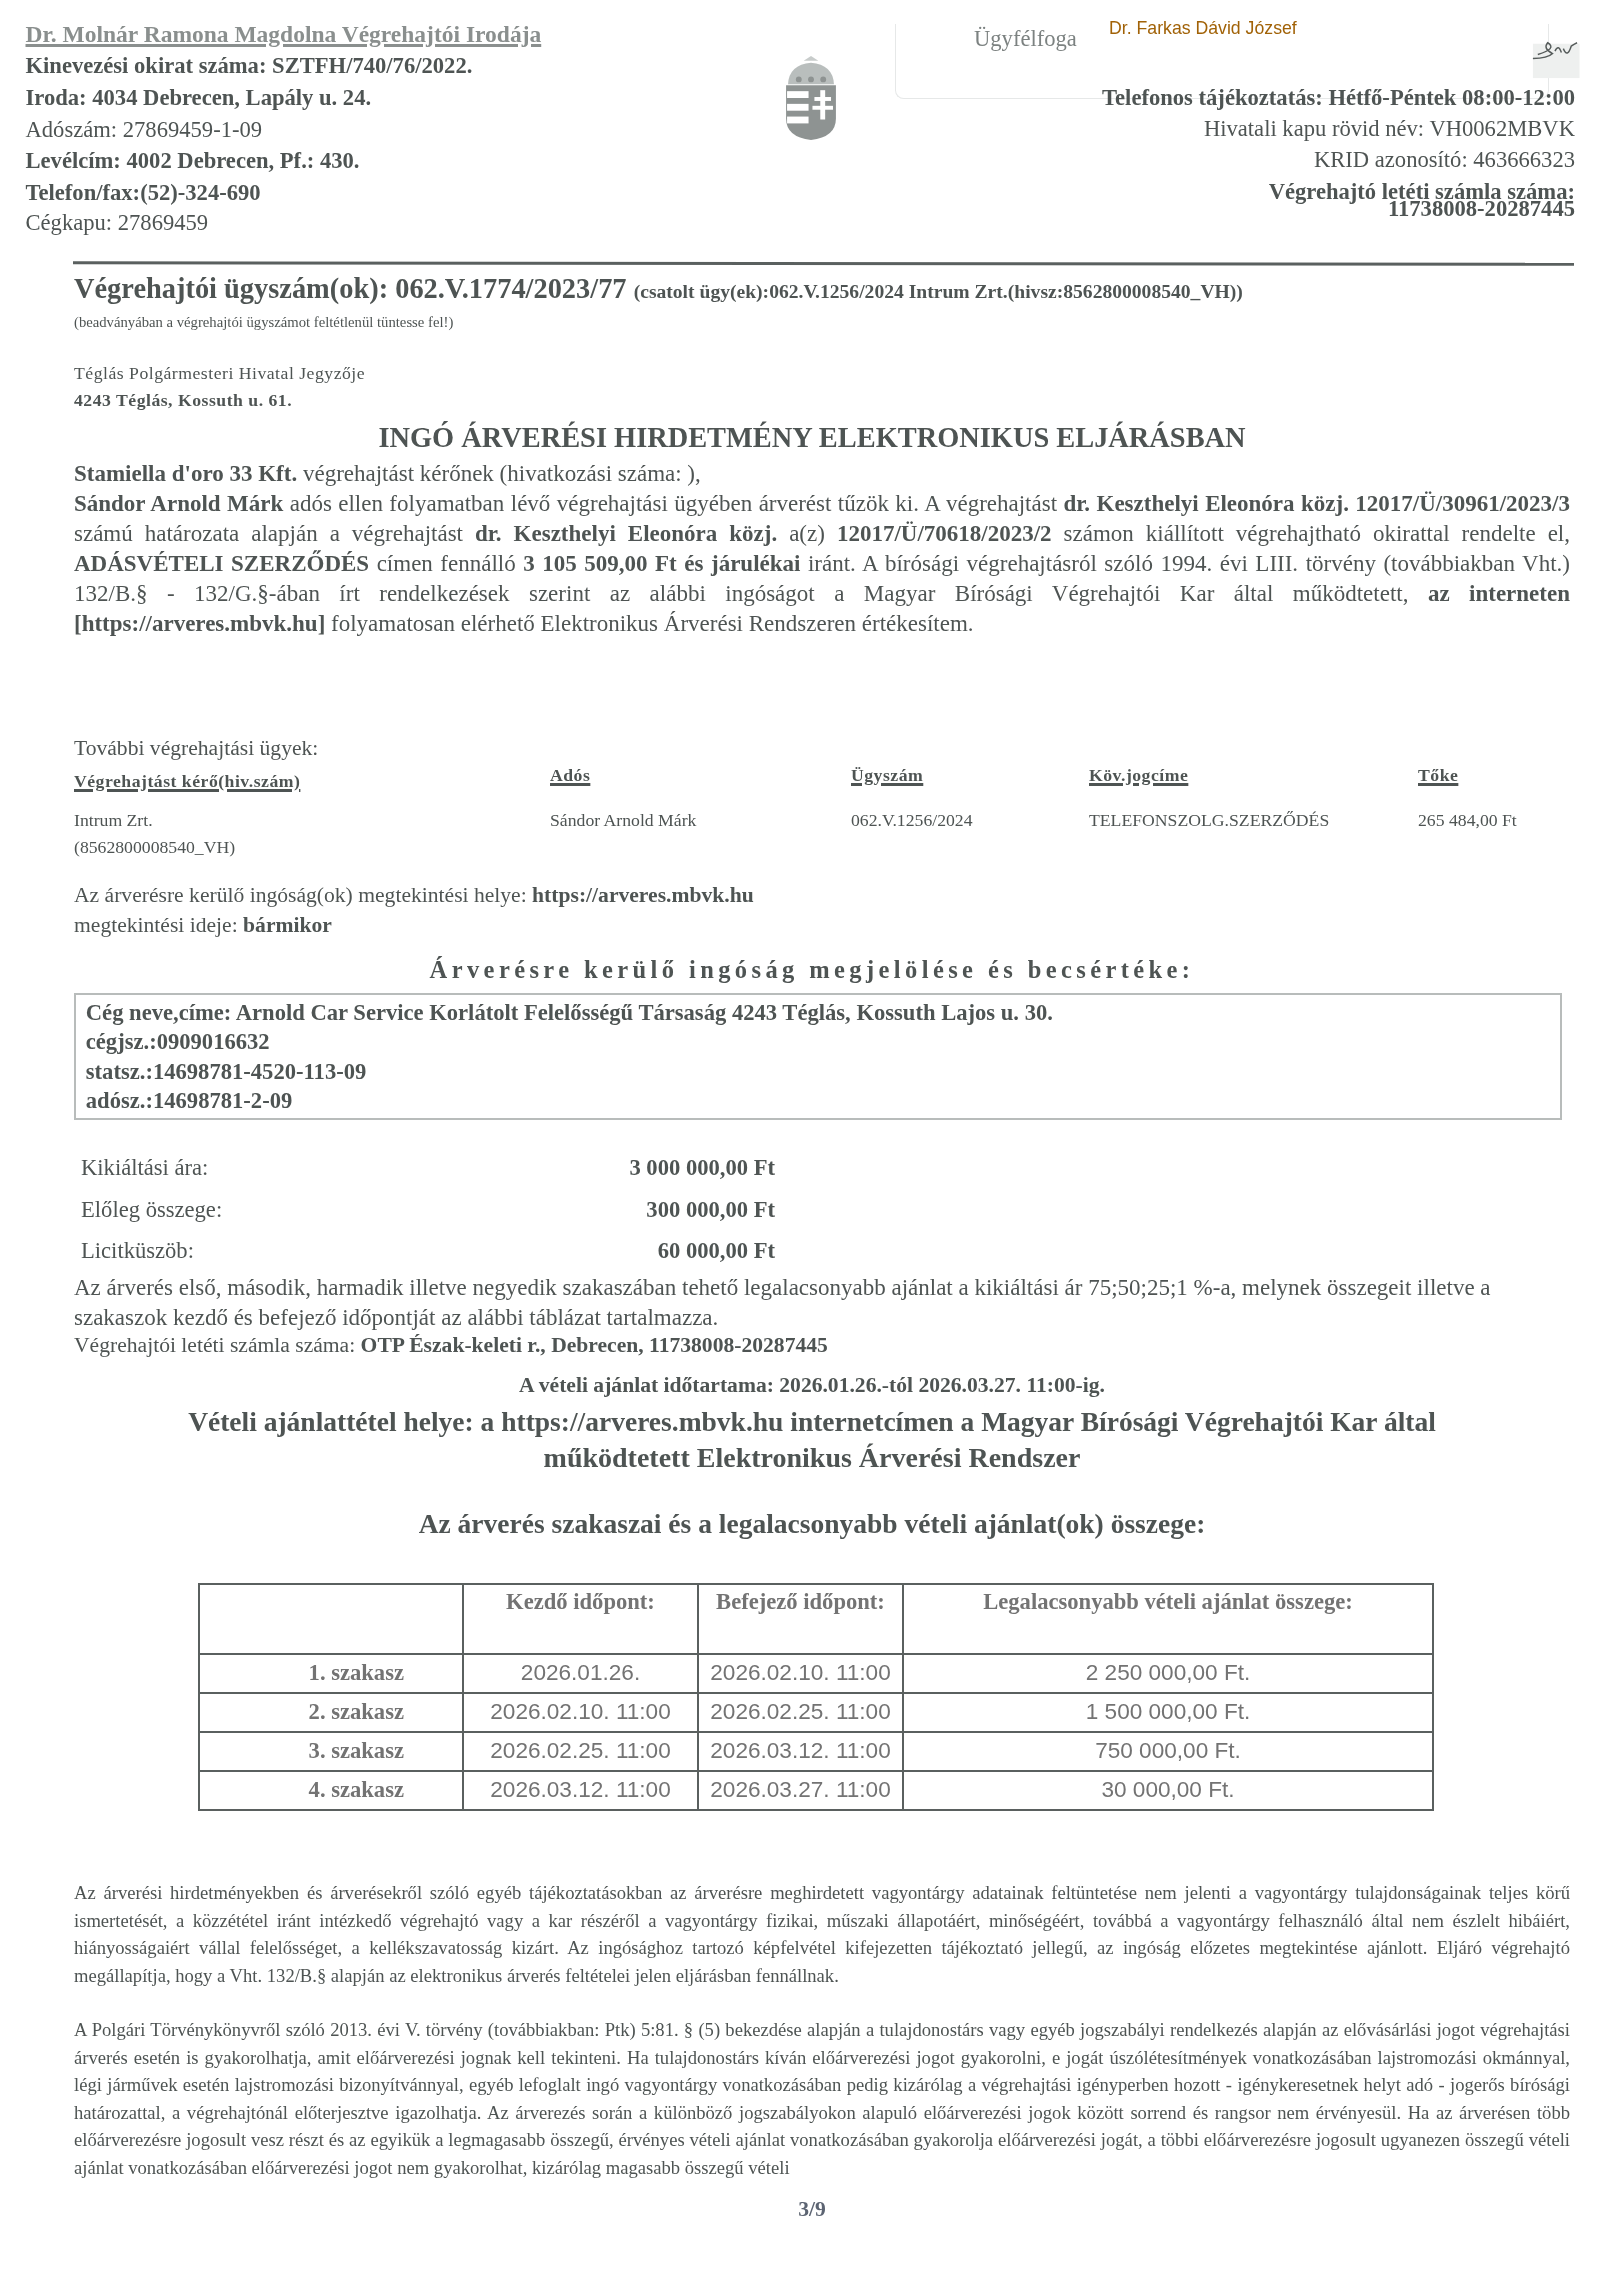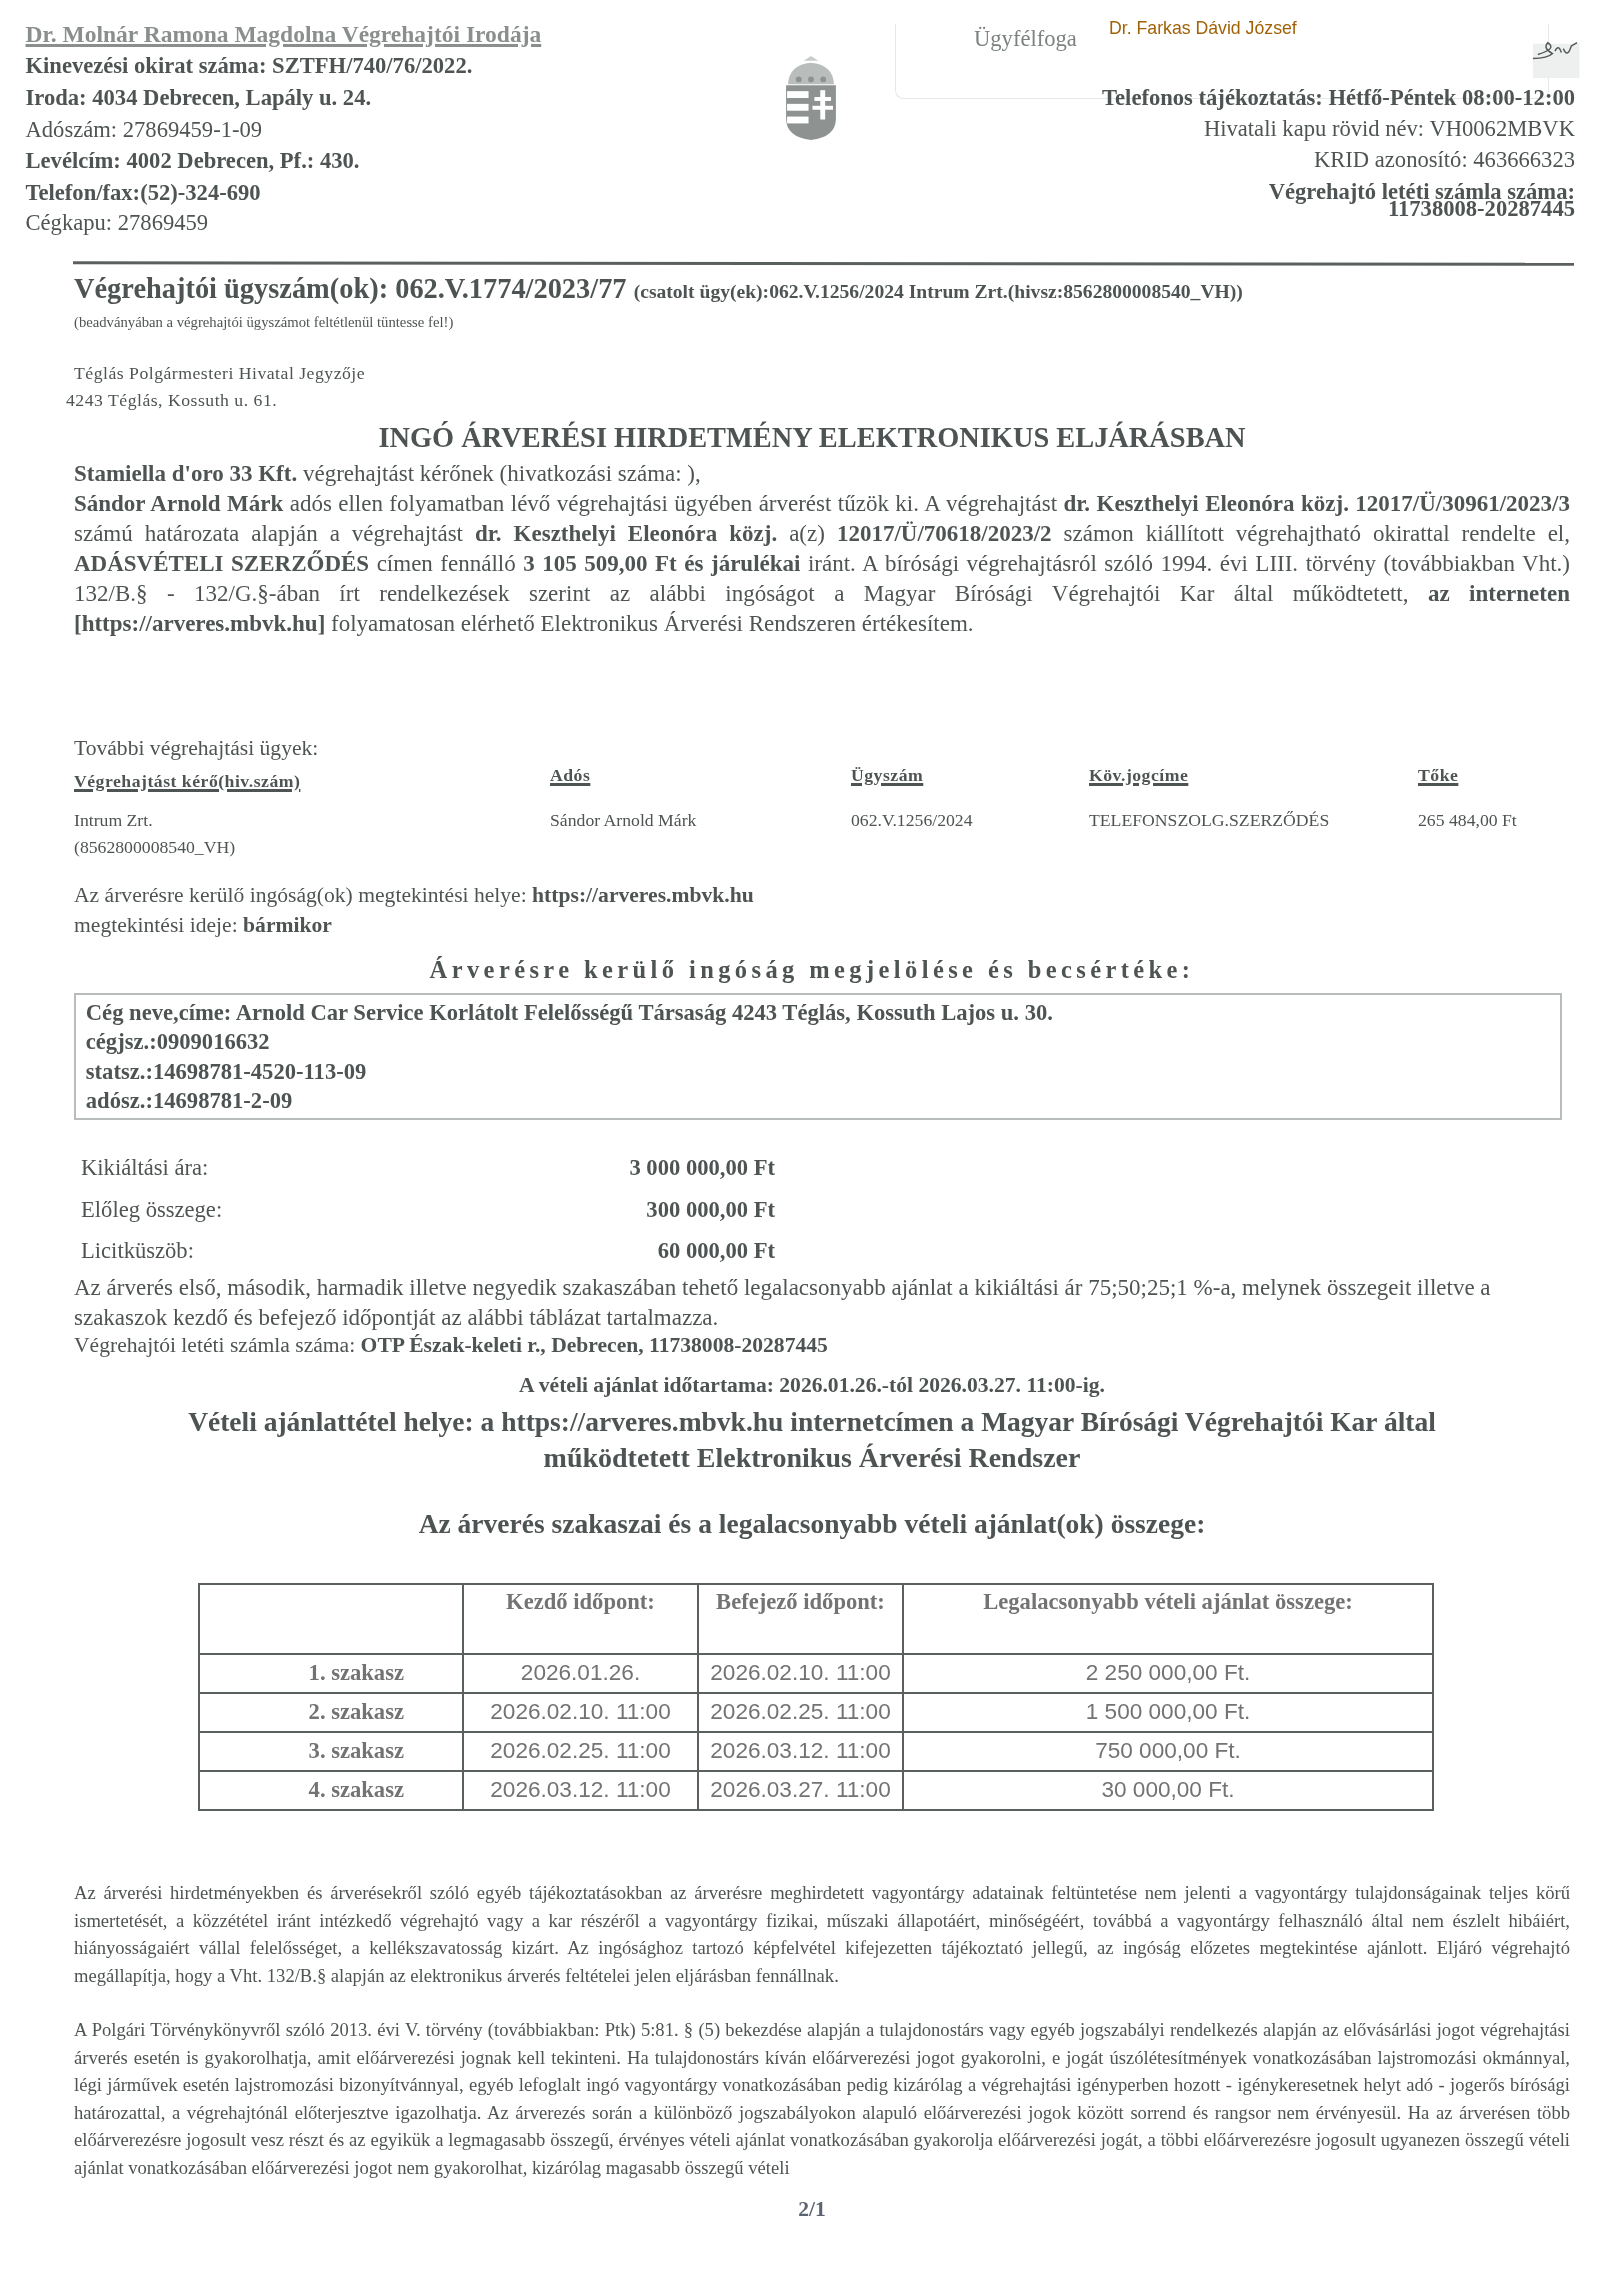--- a/index.html
+++ b/index.html
@@ -78,21 +78,21 @@
 
 <div class="rule"></div>
 
 <div class="abs case" style="left:74px;top:273px;">
   <span>Végrehajtói ügyszám(ok): 062.V.1774/2023/77</span>
   <small>(csatolt ügy(ek):062.V.1256/2024 Intrum Zrt.(hivsz:8562800008540_VH))</small>
 </div>
 <div class="abs note" style="left:74px;top:314px;">(beadványában a végrehajtói ügyszámot feltétlenül tüntesse fel!)</div>
 
 <div class="abs addr" style="left:74px;top:363px;">Téglás Polgármesteri Hivatal Jegyzője</div>
-<div class="abs addr" style="left:66px;top:390px;">4243 Téglás, Kossuth u. 61.</div>
+<div class="abs addr" style="left:74px;top:390px;font-weight:bold;">4243 Téglás, Kossuth u. 61.</div>
 
 <div class="abs title" style="top:422px;">INGÓ ÁRVERÉSI HIRDETMÉNY ELEKTRONIKUS ELJÁRÁSBAN</div>
 
 <div class="para" style="top:459px;">
   <span class="b">Stamiella d'oro 33 Kft.</span><span> végrehajtást kérőnek (hivatkozási száma: ),</span><br>
   <span class="b">Sándor Arnold Márk</span><span> adós ellen folyamatban lévő végrehajtási ügyében árverést tűzök ki. A végrehajtást </span><span class="b">dr. Keszthelyi Eleonóra közj. 12017/Ü/30961/2023/3</span><span> számú határozata alapján a végrehajtást </span><span class="b">dr. Keszthelyi Eleonóra közj.</span><span> a(z) </span><span class="b">12017/Ü/70618/2023/2</span><span> számon kiállított végrehajtható okirattal rendelte el, </span><span class="b">ADÁSVÉTELI SZERZŐDÉS</span><span> címen fennálló </span><span class="b">3 105 509,00 Ft és járulékai</span><span> iránt. A bírósági végrehajtásról szóló 1994. évi LIII. törvény (továbbiakban Vht.) 132/B.§ - 132/G.§-ában írt rendelkezések szerint az alábbi ingóságot a Magyar Bírósági Végrehajtói Kar által működtetett, </span><span class="b">az interneten [https://arveres.mbvk.hu]</span><span> folyamatosan elérhető Elektronikus Árverési Rendszeren értékesítem.</span>
 </div>
 
 <div class="abs sub" style="left:74px;top:736px;">További végrehajtási ügyek:</div>
 <div class="abs cols" style="left:74px;top:765px;width:1496px;height:83px;">
@@ -177,14 +177,14 @@
     <td>2026.03.12. 11:00</td>
     <td>2026.03.27. 11:00</td>
     <td>30 000,00 Ft.</td>
   </tr>
 </tbody>
   </table>
 
 <div class="small-para" style="top:1879px;">Az árverési hirdetményekben és árverésekről szóló egyéb tájékoztatásokban az árverésre meghirdetett vagyontárgy adatainak feltüntetése nem jelenti a vagyontárgy tulajdonságainak teljes körű ismertetését, a közzététel iránt intézkedő végrehajtó vagy a kar részéről a vagyontárgy fizikai, műszaki állapotáért, minőségéért, továbbá a vagyontárgy felhasználó által nem észlelt hibáiért, hiányosságaiért vállal felelősséget, a kellékszavatosság kizárt. Az ingósághoz tartozó képfelvétel kifejezetten tájékoztató jellegű, az ingóság előzetes megtekintése ajánlott. Eljáró végrehajtó megállapítja, hogy a Vht. 132/B.§ alapján az elektronikus árverés feltételei jelen eljárásban fennállnak.</div>
 <div class="small-para" style="top:2016px;">A Polgári Törvénykönyvről szóló 2013. évi V. törvény (továbbiakban: Ptk) 5:81. § (5) bekezdése alapján a tulajdonostárs vagy egyéb jogszabályi rendelkezés alapján az elővásárlási jogot végrehajtási árverés esetén is gyakorolhatja, amit előárverezési jognak kell tekinteni. Ha tulajdonostárs kíván előárverezési jogot gyakorolni, e jogát úszólétesítmények vonatkozásában lajstromozási okmánnyal, légi járművek esetén lajstromozási bizonyítvánnyal, egyéb lefoglalt ingó vagyontárgy vonatkozásában pedig kizárólag a végrehajtási igényperben hozott - igénykeresetnek helyt adó - jogerős bírósági határozattal, a végrehajtónál előterjesztve igazolhatja. Az árverezés során a különböző jogszabályokon alapuló előárverezési jogok között sorrend és rangsor nem érvényesül. Ha az árverésen több előárverezésre jogosult vesz részt és az egyikük a legmagasabb összegű, érvényes vételi ajánlat vonatkozásában gyakorolja előárverezési jogát, a többi előárverezésre jogosult ugyanezen összegű vételi ajánlat vonatkozásában előárverezési jogot nem gyakorolhat, kizárólag magasabb összegű vételi</div>
 
-<div class="abs pagenum center" style="top:2197px;">2/1</div>
+<div class="abs pagenum center" style="top:2197px;">3/9</div>
 
 
 </body></html>

